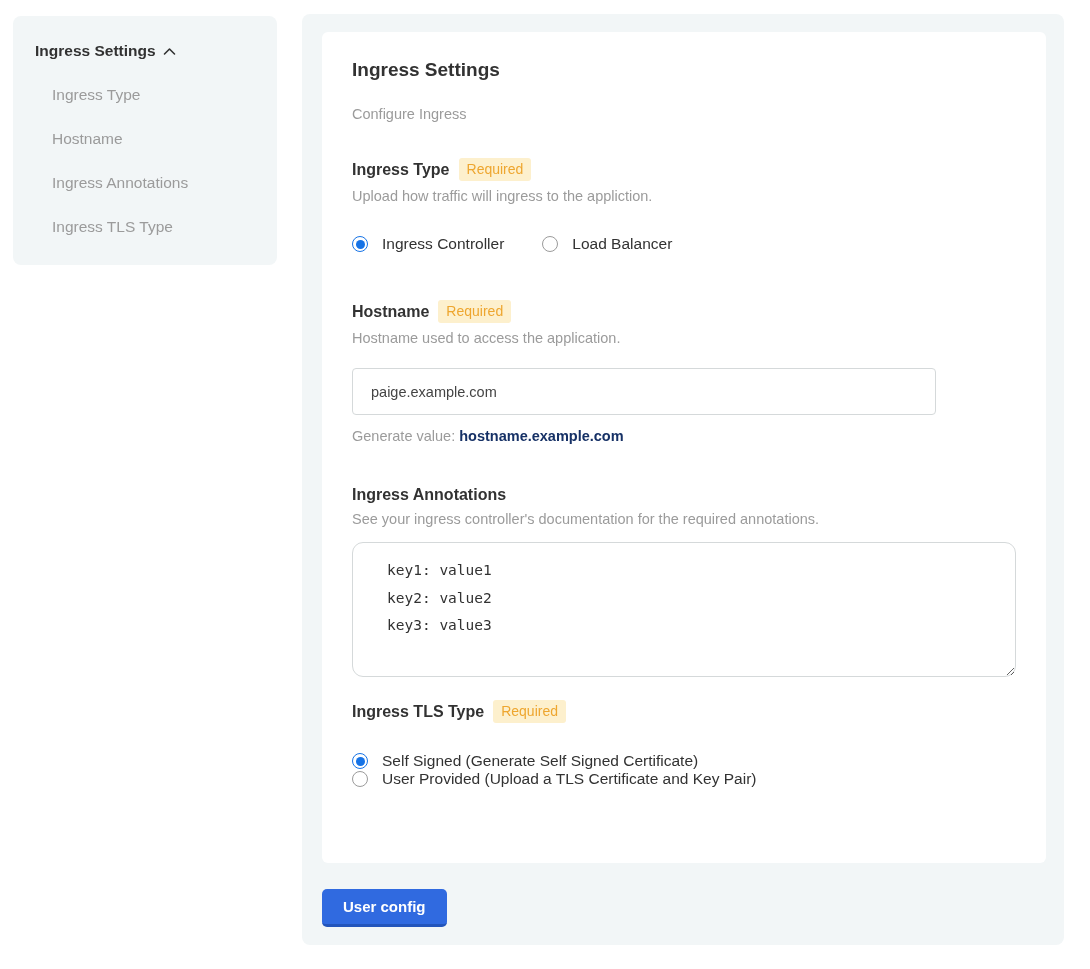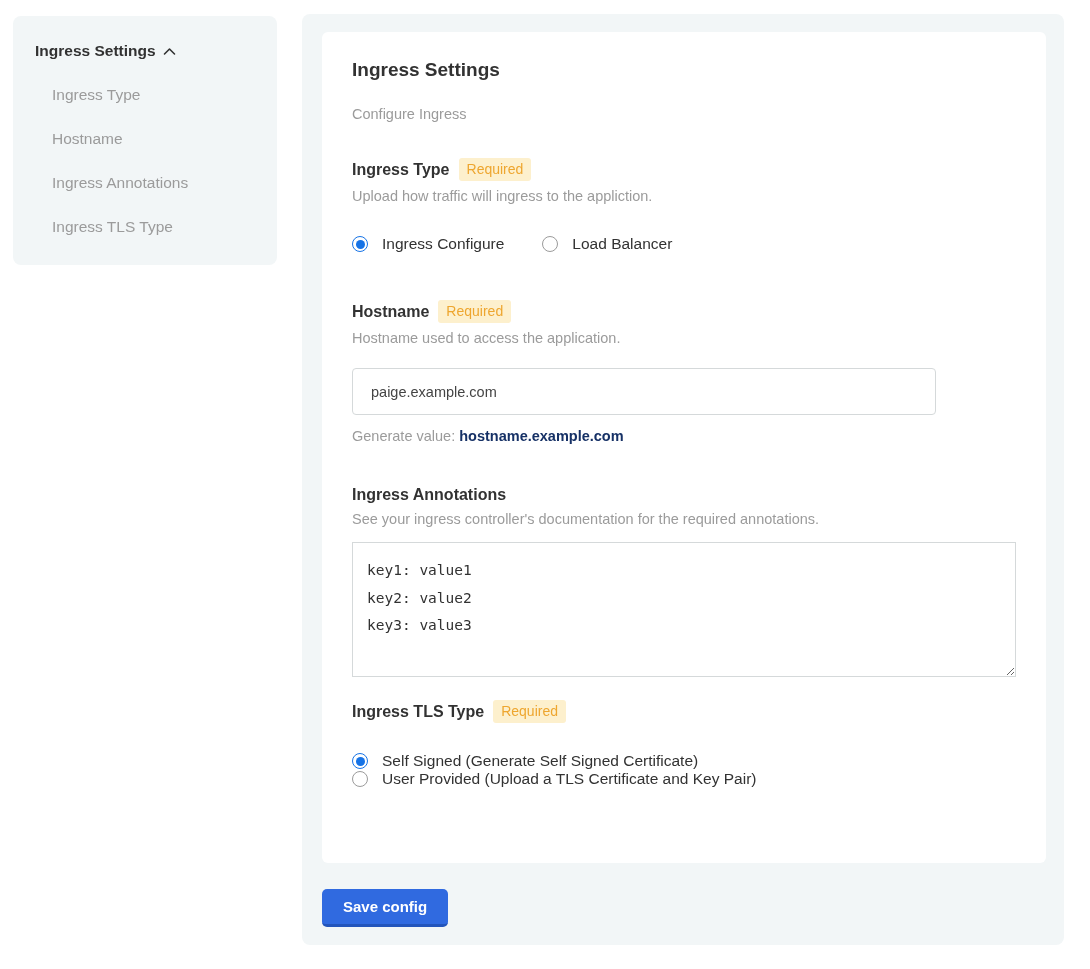--- a/index.html
+++ b/index.html
@@ -135,22 +135,22 @@
     color: #9b9b9b;
   }
   .default-line b {
     color: #163166;
     font-weight: 700;
   }
   .annotations-textarea {
     margin-top: 15px;
     width: 664px; height: 135px;
     border: 1px solid #d5d9da;
-    border-radius: 0;
-    padding: 14px 14px;
+    border-radius: 11px;
+    padding: 14px 34px;
     font-family: "DejaVu Sans Mono", monospace;
     font-size: 14.5px;
     line-height: 27.5px;
     color: #323232;
     resize: both;
     outline: none;
     display: block;
   }
 
   .section-annotations { margin-top: 42px; }
@@ -201,21 +201,21 @@
 
     <div class="section">
       <div class="section-head">
         <span>Ingress Type</span>
         <span class="required-badge">Required</span>
       </div>
       <div class="help-text">Upload how traffic will ingress to the appliction.</div>
       <div class="radio-row">
         <div class="radio-option selected">
           <span class="radio-circle"></span>
-          <span>Ingress Configure</span>
+          <span>Ingress Controller</span>
         </div>
         <div class="radio-option">
           <span class="radio-circle"></span>
           <span>Load Balancer</span>
         </div>
       </div>
     </div>
 
     <div class="section" style="margin-top:47px;">
       <div class="section-head">
@@ -251,14 +251,14 @@
         </div>
         <div class="radio-option">
           <span class="radio-circle"></span>
           <span>User Provided (Upload a TLS Certificate and Key Pair)</span>
         </div>
       </div>
     </div>
 
   </section>
 
-  <button class="save-button">Save config</button>
+  <button class="save-button">User config</button>
 </main>
 
 </body></html>

